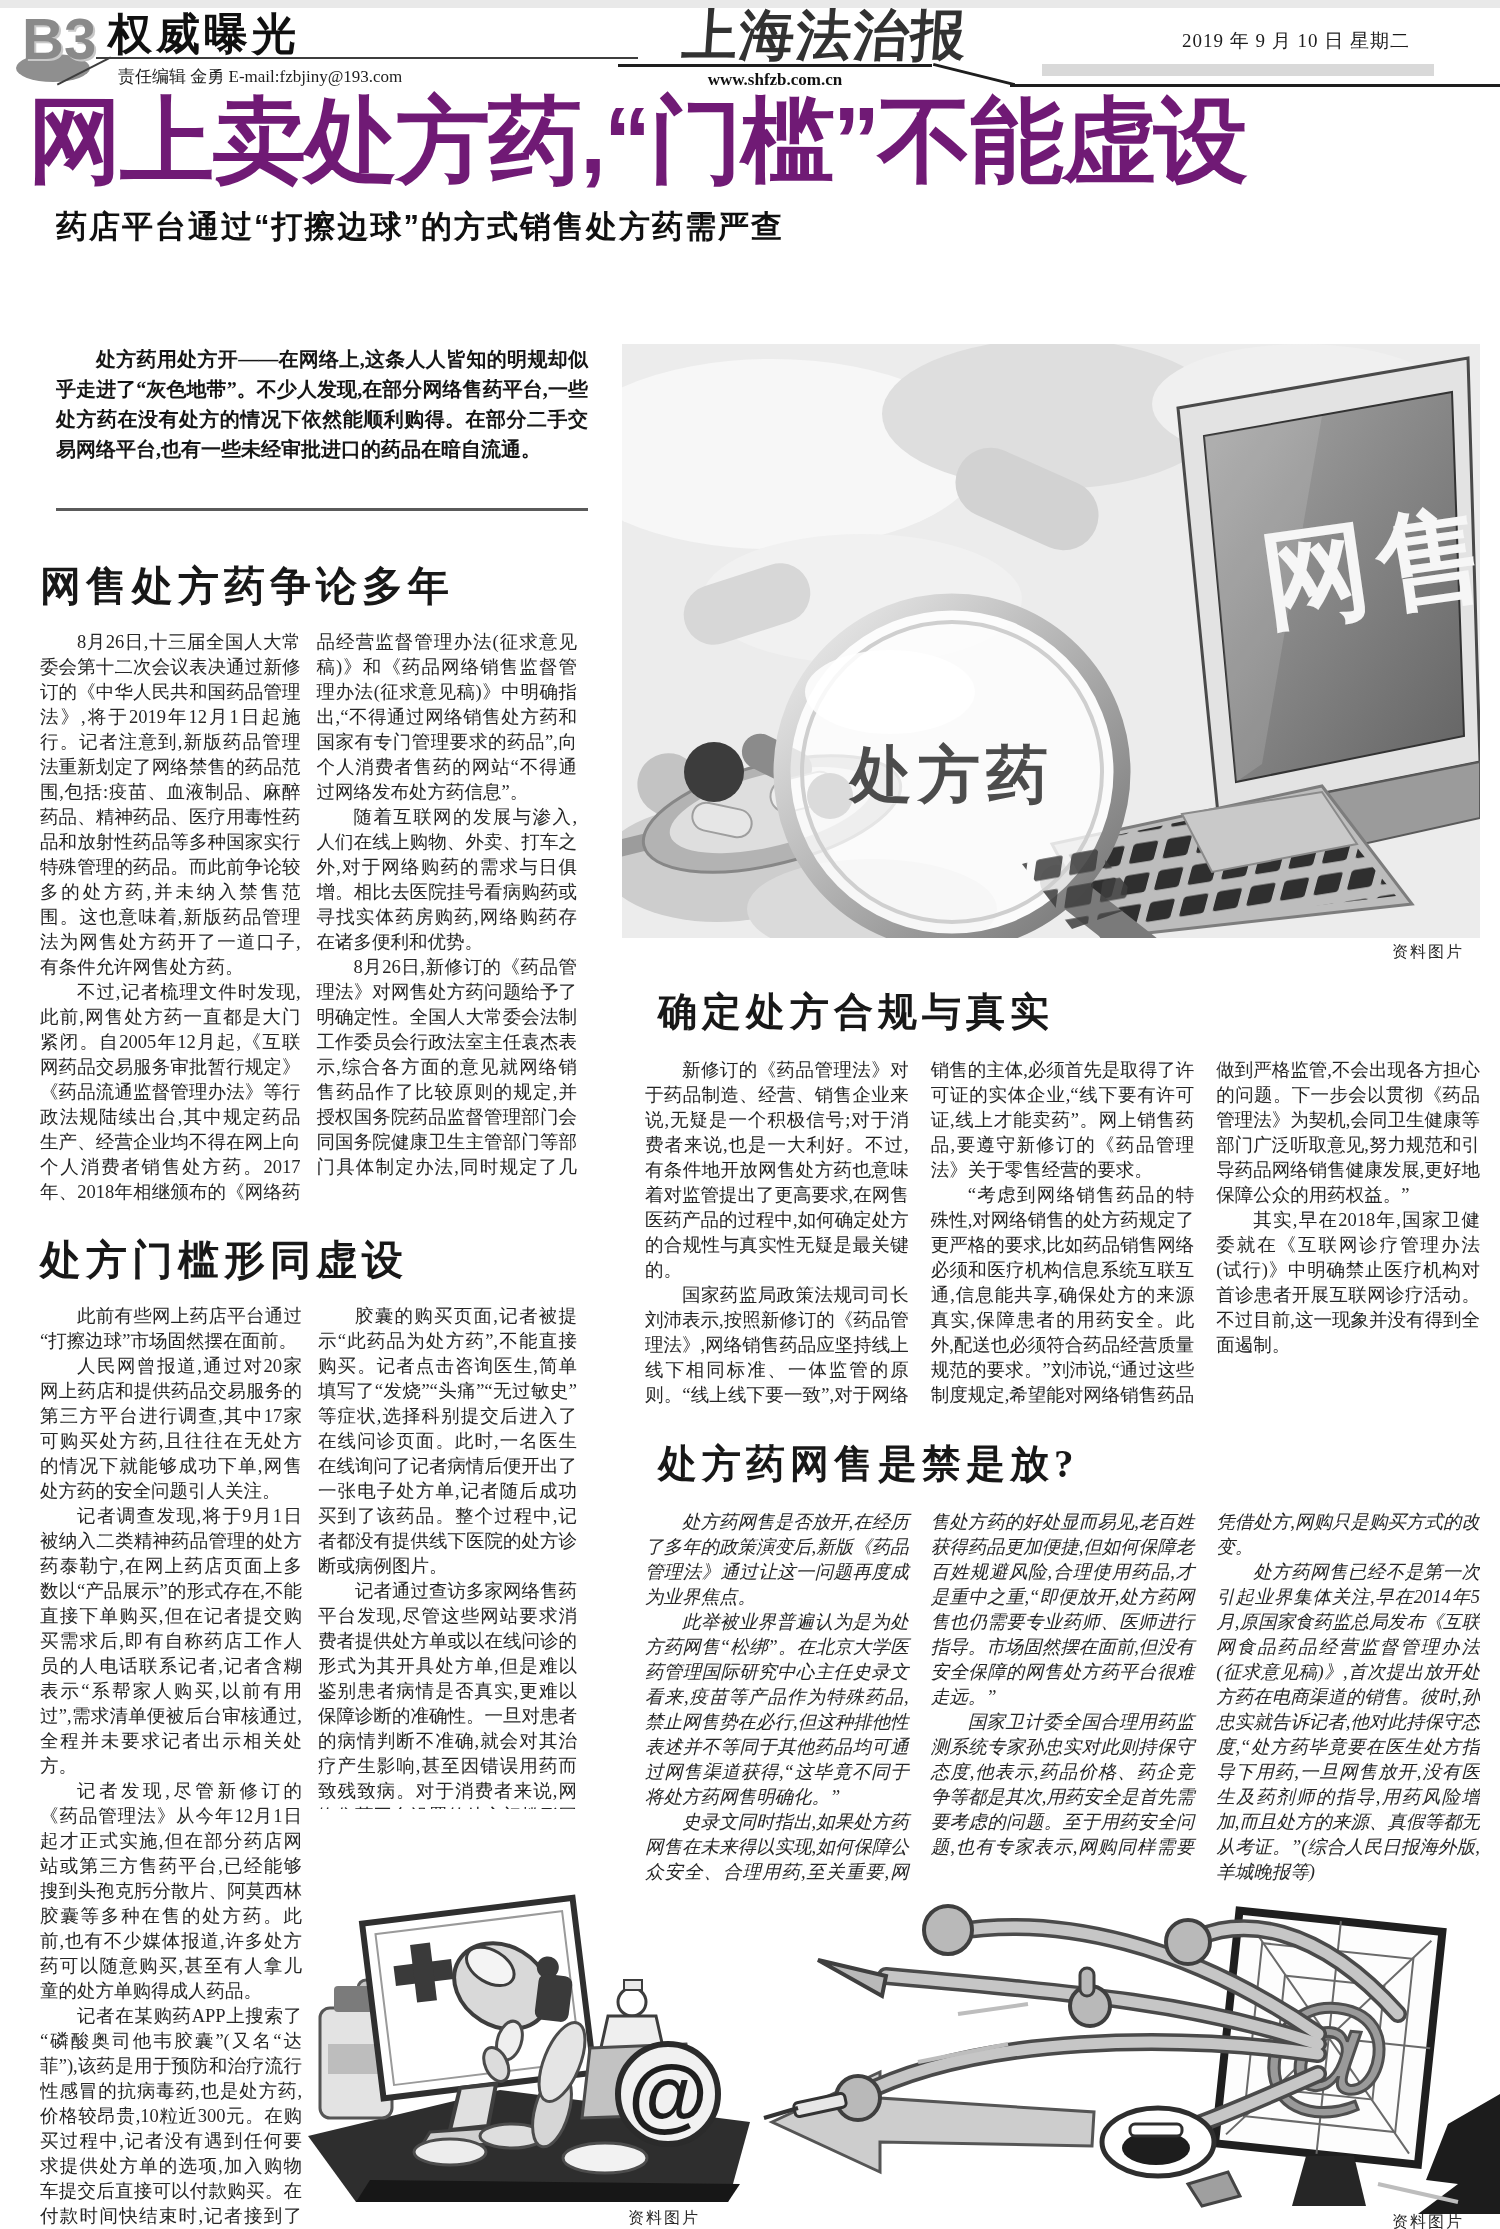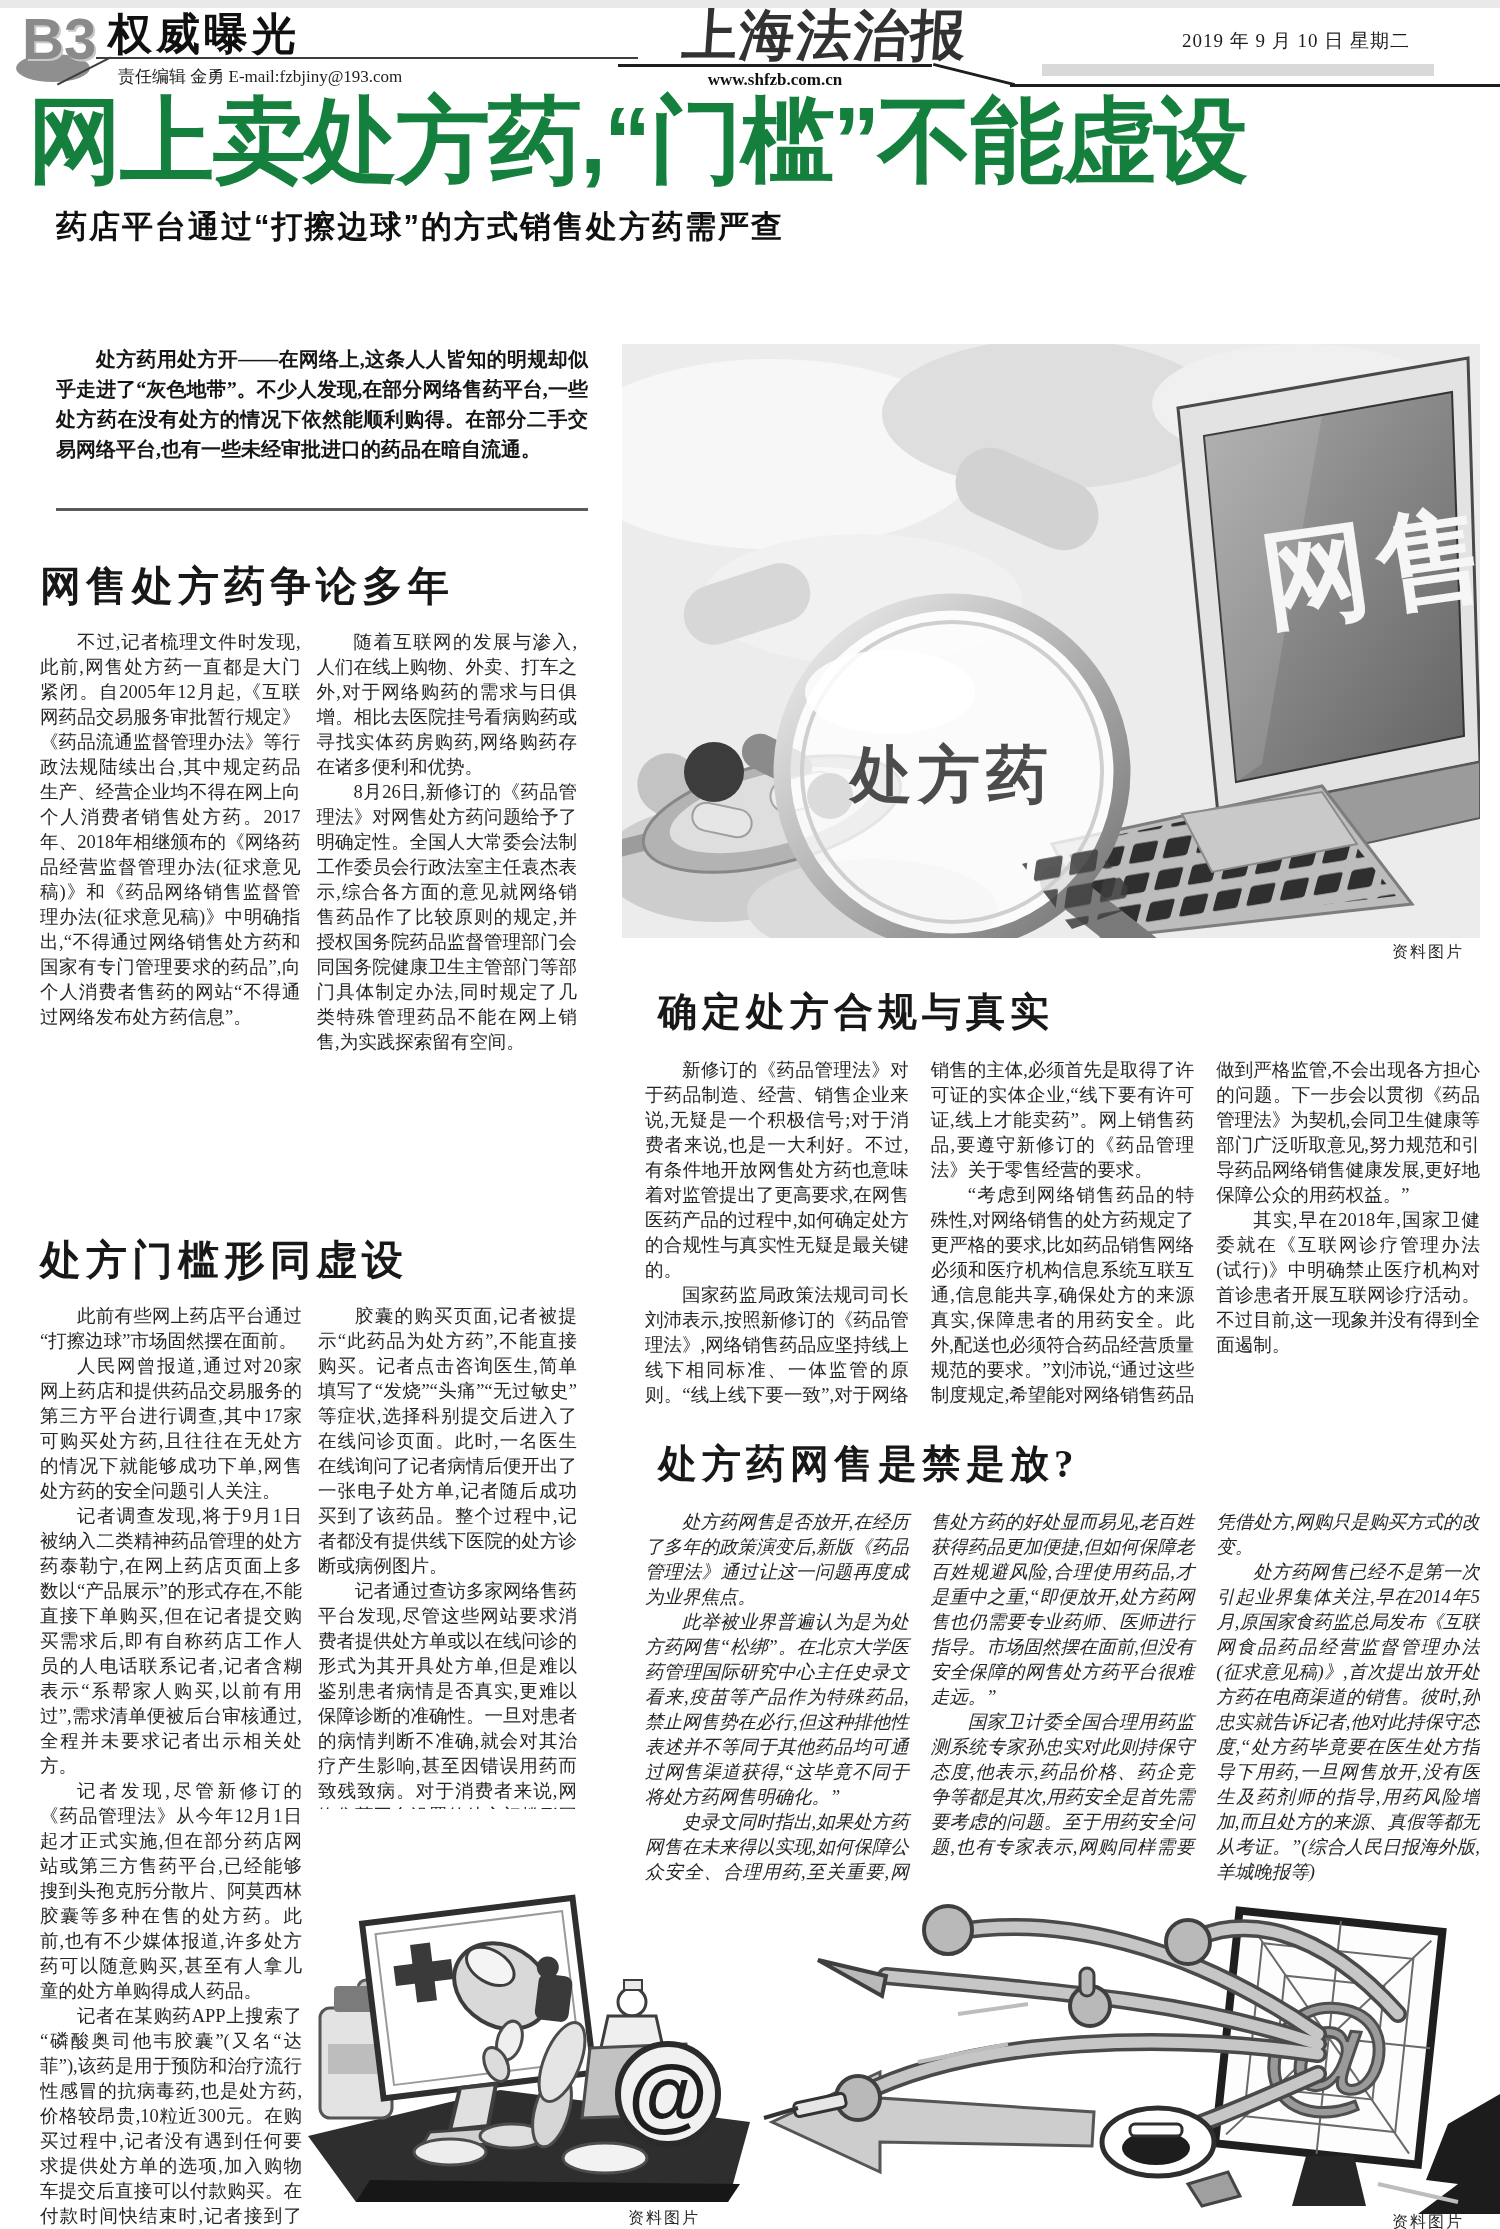--- a/index.html
+++ b/index.html
@@ -18,21 +18,21 @@
   .masthead{left:615px;top:0px;width:420px;text-align:center;font-size:55px;font-weight:900;color:#323232;
             transform:skewX(-4deg);line-height:1;letter-spacing:2px;}
   .rule-b{left:618px;top:56px;width:314px;height:3px;background:#1e1e1e;}
   .website{left:618px;top:62px;width:314px;text-align:center;font-size:17px;font-weight:700;color:#111;}
   .dateline{left:1182px;top:20px;font-size:19px;color:#1c1c1c;letter-spacing:1px;text-align:right;}
   .gray-bar{left:1042px;top:56px;width:392px;height:12px;background:#d9d9d9;}
   .diag-b{left:932px;top:65px;width:84px;height:3px;background:#1e1e1e;transform:rotate(14deg);}
   .rule-c{left:1010px;top:76px;width:490px;height:3px;background:#1e1e1e;}
 
   
-  .main-headline{left:28px;top:86px;width:1448px;font-size:94px;font-weight:900;color:#15803d;
+  .main-headline{left:28px;top:86px;width:1448px;font-size:94px;font-weight:900;color:#701a75;
                  line-height:1.0;letter-spacing:-2px;white-space:nowrap;}
   .subtitle{left:56px;top:198px;font-size:31px;font-weight:800;color:#101010;letter-spacing:2px;}
 
   
   .lead{left:56px;top:336px;width:532px;font-size:20px;line-height:30px;font-weight:600;color:#161616;
         text-align:justify;text-indent:2em;}
   .lead-rule{left:56px;top:500px;width:532px;height:3px;background:#5a5a5a;}
 
   
   .sec-h{font-family:Liberation Serif, serif;font-weight:900;color:#181818;
@@ -80,20 +80,21 @@
   <div class="abs rule-c"></div>
 
   <div class="abs main-headline sans">网上卖处方药,“门槛”不能虚设</div>
   <div class="abs lead">处方药用处方开——在网络上,这条人人皆知的明规却似乎走进了“灰色地带”。不少人发现,在部分网络售药平台,一些处方药在没有处方的情况下依然能顺利购得。在部分二手交易网络平台,也有一些未经审批进口的药品在暗自流通。</div>
 
   <div class="abs subtitle sans">药店平台通过“打擦边球”的方式销售处方药需严查</div>
   <div class="abs lead-rule"></div>
 
   <div class="abs sec-h h1a">网售处方药争论多年</div>
   <div class="abs bodytxt cols1">
+      <p>8月26日,十三届全国人大常委会第十二次会议表决通过新修订的《中华人民共和国药品管理法》,将于2019年12月1日起施行。记者注意到,新版药品管理法重新划定了网络禁售的药品范围,包括:疫苗、血液制品、麻醉药品、精神药品、医疗用毒性药品和放射性药品等多种国家实行特殊管理的药品。而此前争论较多的处方药,并未纳入禁售范围。这也意味着,新版药品管理法为网售处方药开了一道口子,有条件允许网售处方药。</p>
       <p>不过,记者梳理文件时发现,此前,网售处方药一直都是大门紧闭。自2005年12月起,《互联网药品交易服务审批暂行规定》《药品流通监督管理办法》等行政法规陆续出台,其中规定药品生产、经营企业均不得在网上向个人消费者销售处方药。2017年、2018年相继颁布的《网络药品经营监督管理办法(征求意见稿)》和《药品网络销售监督管理办法(征求意见稿)》中明确指出,“不得通过网络销售处方药和国家有专门管理要求的药品”,向个人消费者售药的网站“不得通过网络发布处方药信息”。</p>
       <p>随着互联网的发展与渗入,人们在线上购物、外卖、打车之外,对于网络购药的需求与日俱增。相比去医院挂号看病购药或寻找实体药房购药,网络购药存在诸多便利和优势。</p>
       <p>8月26日,新修订的《药品管理法》对网售处方药问题给予了明确定性。全国人大常委会法制工作委员会行政法室主任袁杰表示,综合各方面的意见就网络销售药品作了比较原则的规定,并授权国务院药品监督管理部门会同国务院健康卫生主管部门等部门具体制定办法,同时规定了几类特殊管理药品不能在网上销售,为实践探索留有空间。</p>
     </div>
 
   <div class="abs sec-h h2a">处方门槛形同虚设</div>
   <div class="abs bodytxt col2a">
       <p>此前有些网上药店平台通过“打擦边球”市场固然摆在面前。</p>
       <p>人民网曾报道,通过对20家网上药店和提供药品交易服务的第三方平台进行调查,其中17家可购买处方药,且往往在无处方的情况下就能够成功下单,网售处方药的安全问题引人关注。</p>
       <p>记者调查发现,将于9月1日被纳入二类精神药品管理的处方药泰勒宁,在网上药店页面上多数以“产品展示”的形式存在,不能直接下单购买,但在记者提交购买需求后,即有自称药店工作人员的人电话联系记者,记者含糊表示“系帮家人购买,以前有用过”,需求清单便被后台审核通过,全程并未要求记者出示相关处方。</p>

